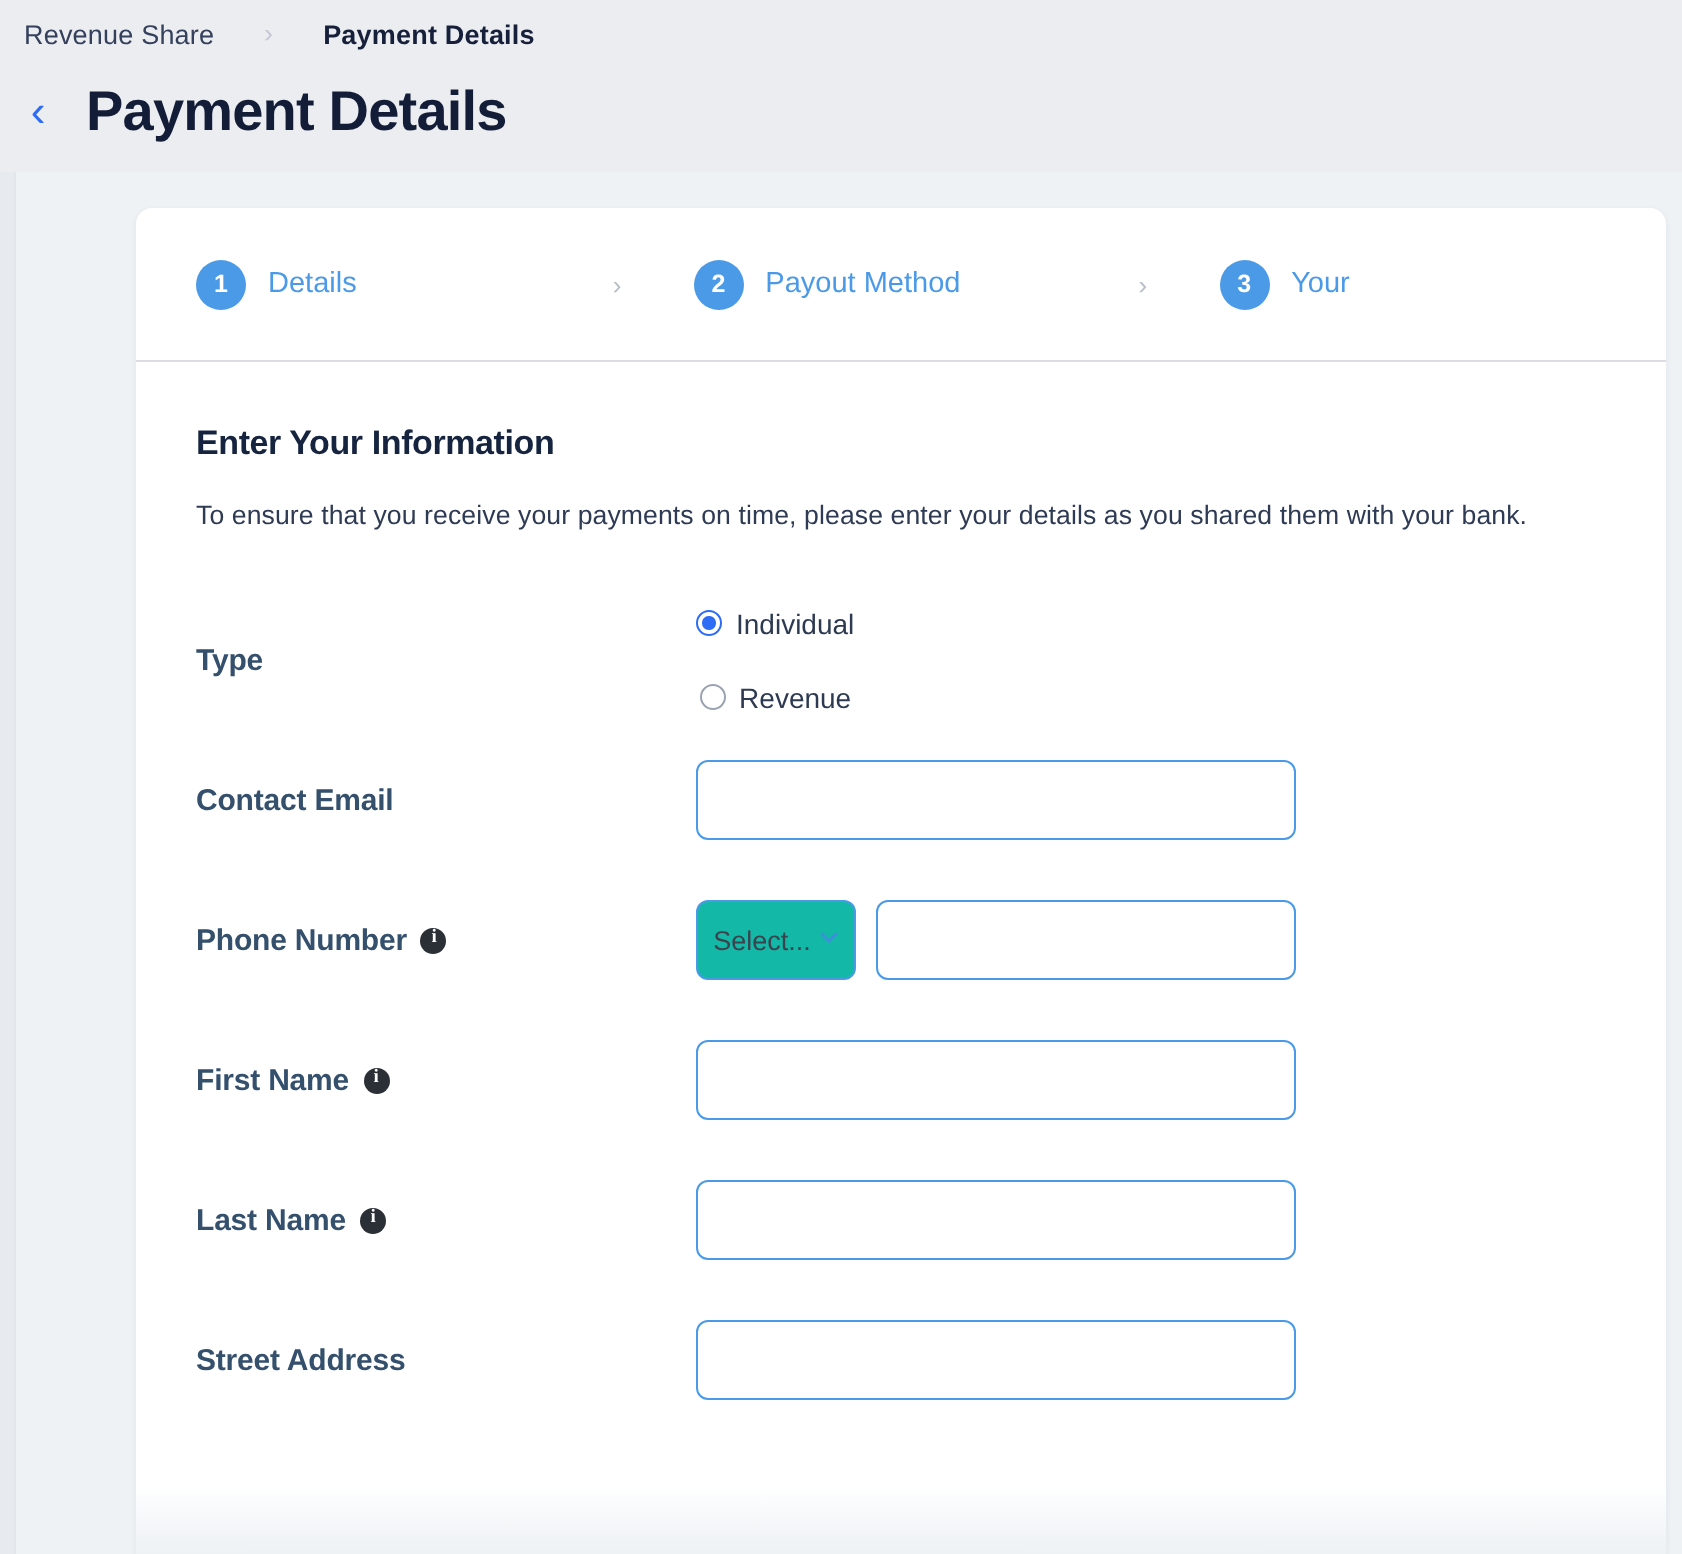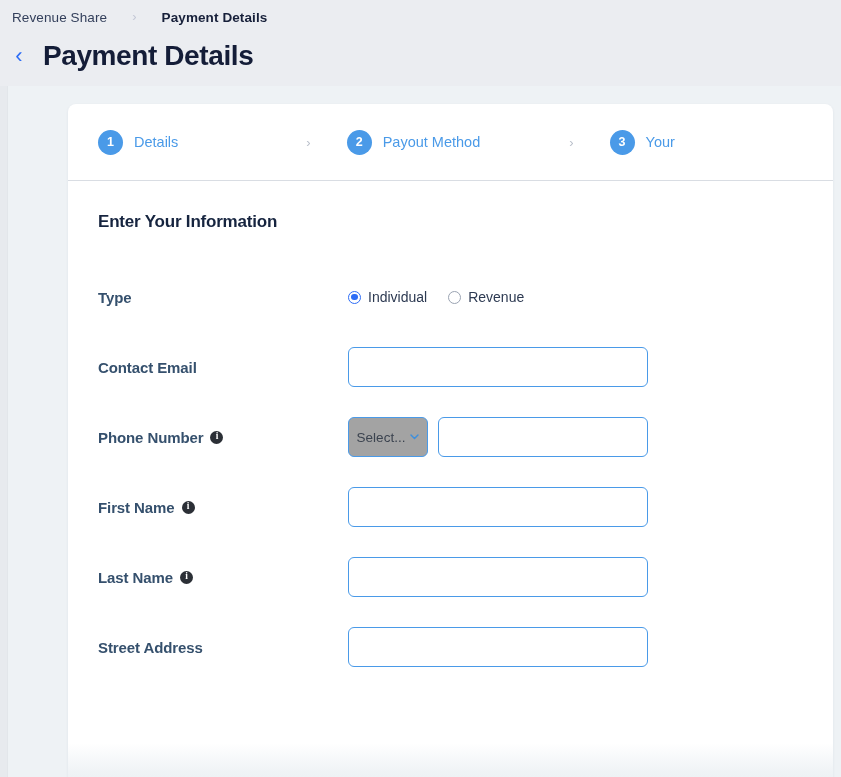--- a/index.html
+++ b/index.html
@@ -214,39 +214,39 @@
     padding: 0 11px;
     outline: none;
   }
   .text-input.narrow { width: 210px; }
 
   .select-box {
     width: 80px;
     height: 40px;
     border: 1px solid #4a9ae8;
     border-radius: 6px;
-    background: #a3a3a3;
+    background: #14b8a6;
     display: flex;
     align-items: center;
     justify-content: center;
     gap: 5px;
     cursor: pointer;
   }
   .select-text {
     font-size: 13.5px;
     color: #3b434f;
   }
   .select-caret {
     color: #3d8fdd;
     font-size: 10px;
     line-height: 1;
   }
 
   
-  .radio-group { display: flex; align-items: center; gap: 21px; }
+  .radio-group { display: flex; align-items: center; gap: 21px; flex-direction: column; }
   .radio-opt { display: flex; align-items: center; gap: 7px; cursor: pointer; }
   .radio-dot {
     width: 13px;
     height: 13px;
     border-radius: 50%;
     border: 1.5px solid #9aa3b2;
     background: #fff;
     flex: none;
     position: relative;
   }
@@ -303,20 +303,21 @@
     <span class="step-sep">›</span>
     <span class="step-sep-pad"></span>
     <div class="step">
       <span class="step-badge">3</span>
       <span class="step-label">Your</span>
     </div>
   </div>
 
   <div class="form-wrap">
     <h2 class="section-title">Enter Your Information</h2>
+    <p class="section-sub">To ensure that you receive your payments on time, please enter your details as you shared them with your bank.</p>
 
     <div class="form-rows">
 
       <div class="form-row">
         <div class="form-label">
           <span>Type</span>
         </div>
         <div class="form-control">
           <div class="radio-group">
             <label class="radio-opt">

